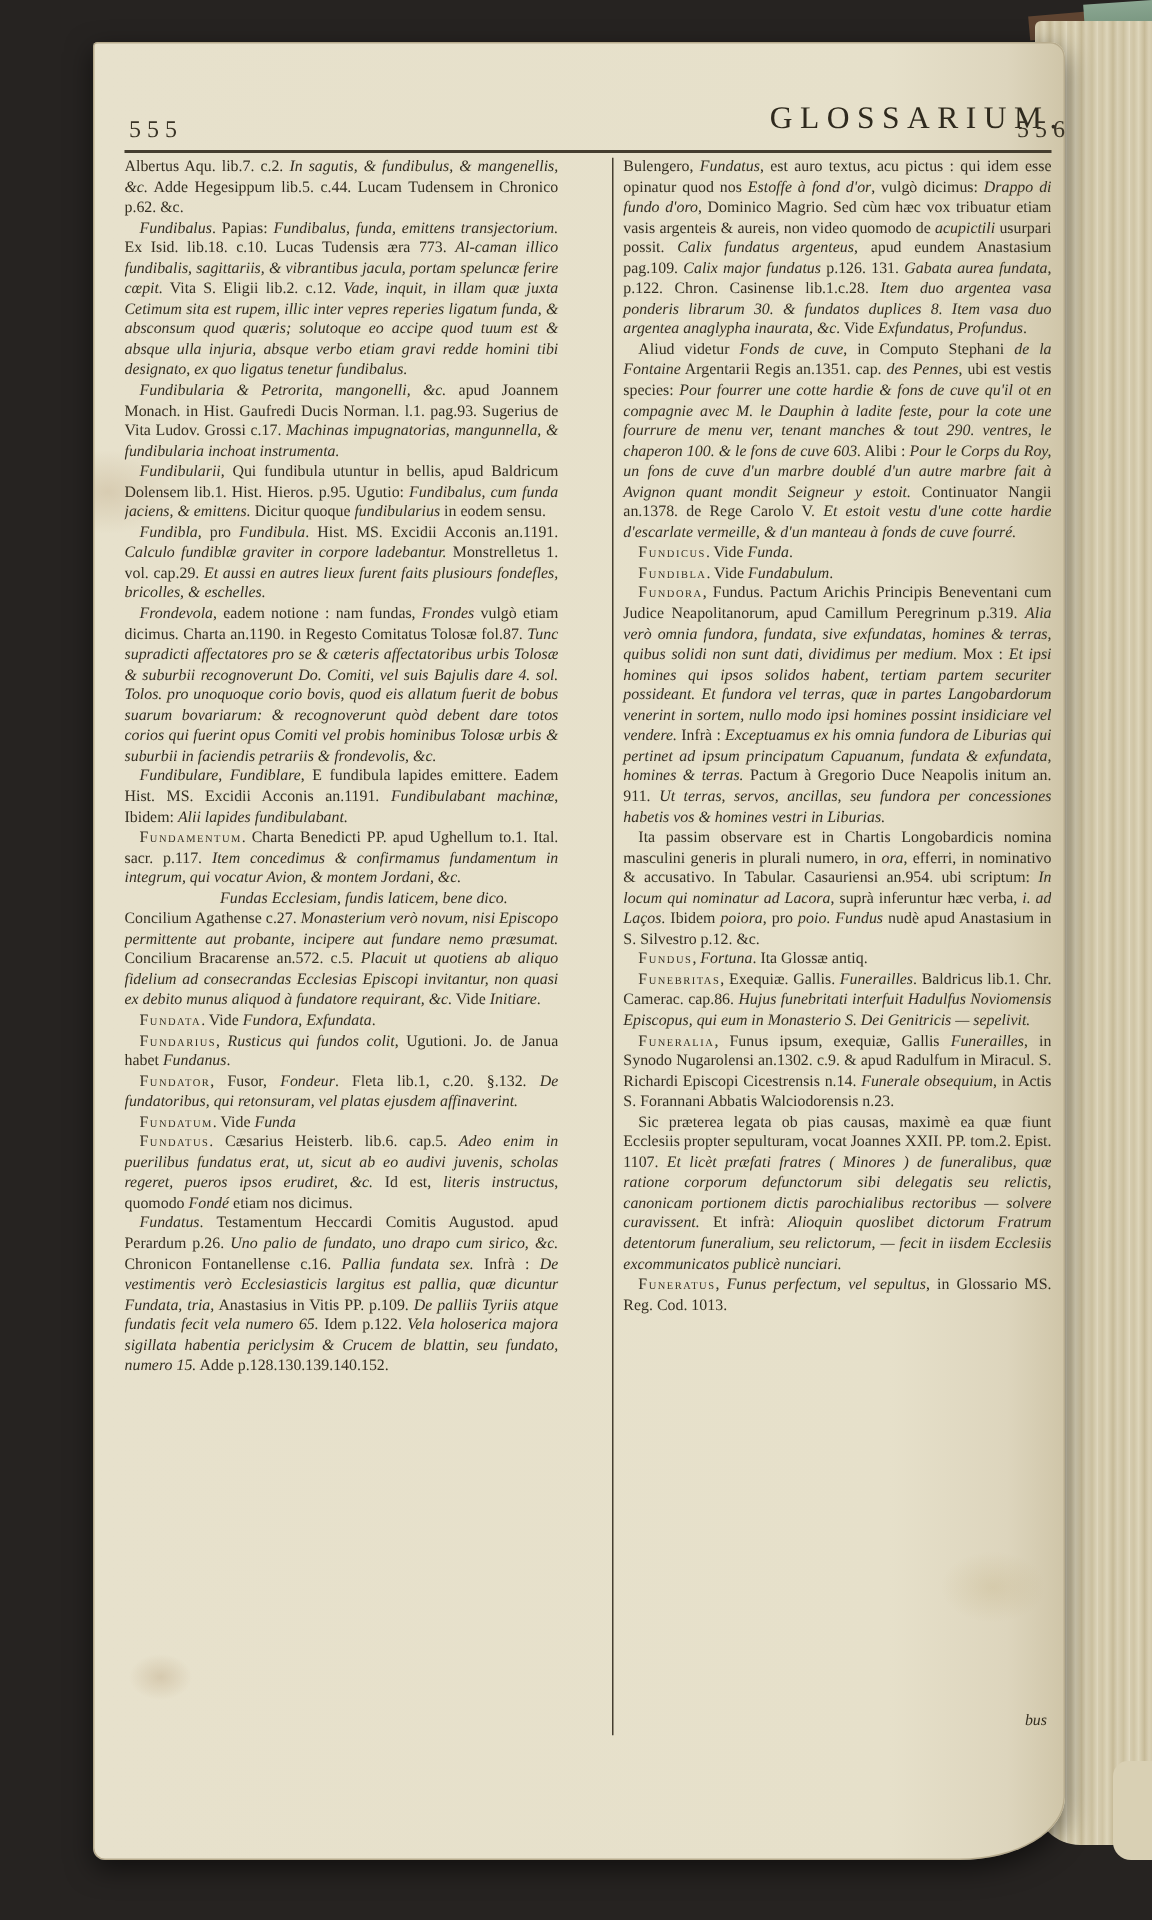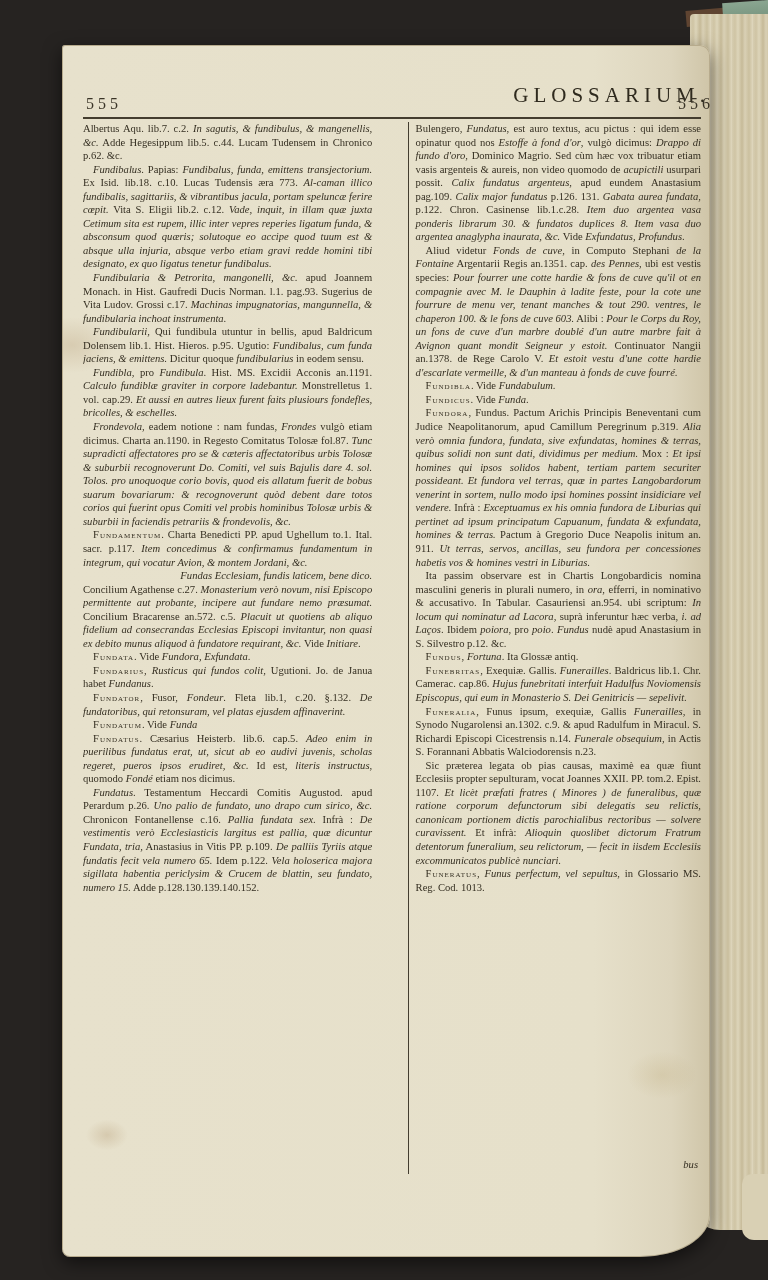--- a/index.html
+++ b/index.html
@@ -27,21 +27,21 @@
     position:absolute;right:12px;top:8px;width:70px;height:16px;
     background:#5f4431;transform:rotate(-5deg);
   }
   .corner-page{
     position:absolute;right:0;bottom:40px;width:26px;height:66px;
     background:#d9d0b4;border-radius:10px 0 0 12px;
   }
 
   
   .page{
-    position:absolute;left:62px;top:45px;width:648px;height:1212px;
+    position:absolute;left:62px;top:28px;width:648px;height:1212px;
     background:
       radial-gradient(ellipse 60px 40px at 10px 300px, rgba(146,108,58,.18), rgba(146,108,58,0) 70%),
       radial-gradient(ellipse 30px 22px at 45px 1090px, rgba(146,108,58,.20), rgba(146,108,58,0) 70%),
       radial-gradient(ellipse 50px 34px at 600px 1030px, rgba(160,130,60,.14), rgba(160,130,60,0) 70%),
       linear-gradient(90deg,#e7e1cc 0%,#e6e0ca 82%,#ddd5bd 94%,#cfc5a8 100%);
     border-radius:3px 10px 70px 8px / 3px 10px 42px 8px;
     box-shadow:0 0 0 1px #b7ab8d inset, 0 6px 18px rgba(0,0,0,.55);
     color:#332d21;
     font-family:Liberation Serif, serif;
   }
@@ -67,21 +67,21 @@
     width:307px;height:1052px;overflow:hidden;
     font-size:10.6px;line-height:13.55px;text-align:justify;
     color:#342e21;
   }
   .col.right{
     width:303px;border-left:1.6px solid #443d2f;padding-left:6.4px;
   }
   .col.left-col{padding-right:2px;}
   .par{margin:0;text-indent:10px;}
   .par.noindent{text-indent:0;}
-  .par.verse{text-indent:0;padding-left:30px;text-align:right;}
+  .par.verse{text-indent:0;padding-left:30px;text-align:center;}
   .it{font-style:italic;}
   .sc{font-variant:small-caps;letter-spacing:1px;}
   .catchword{
     position:absolute;top:1114px;right:12px;font-size:10.6px;font-style:italic;color:#342e21;margin-left:24px;
   }
 </style>
 </head>
 <body>
 
 <div class="scene">
@@ -97,35 +97,36 @@
     <div class="rule"></div>
 
     <div class="columns">
       <div class="col left-col">
           <p class="par noindent"><span>Albertus Aqu. lib.7. c.2. </span><span class="it">In sagutis, &amp; fundibulus, &amp; mangenellis, &amp;c.</span><span> Adde Hegesippum lib.5. c.44. Lucam Tudensem in Chronico p.62. &amp;c.</span></p>
           <p class="par"><span class="it">Fundibalus</span><span>. Papias: </span><span class="it">Fundibalus, funda, emittens transjectorium.</span><span> Ex Isid. lib.18. c.10. Lucas Tudensis æra 773. </span><span class="it">Al-caman illico fundibalis, sagittariis, &amp; vibrantibus jacula, portam speluncæ ferire cœpit.</span><span> Vita S. Eligii lib.2. c.12. </span><span class="it">Vade, inquit, in illam quæ juxta Cetimum sita est rupem, illic inter vepres reperies ligatum funda, &amp; absconsum quod quæris; solutoque eo accipe quod tuum est &amp; absque ulla injuria, absque verbo etiam gravi redde homini tibi designato, ex quo ligatus tenetur fundibalus.</span></p>
           <p class="par"><span class="it">Fundibularia &amp; Petrorita, mangonelli, &amp;c.</span><span> apud Joannem Monach. in Hist. Gaufredi Ducis Norman. l.1. pag.93. Sugerius de Vita Ludov. Grossi c.17. </span><span class="it">Machinas impugnatorias, mangunnella, &amp; fundibularia inchoat instrumenta.</span></p>
           <p class="par"><span class="it">Fundibularii</span><span>, Qui fundibula utuntur in bellis, apud Baldricum Dolensem lib.1. Hist. Hieros. p.95. Ugutio: </span><span class="it">Fundibalus, cum funda jaciens, &amp; emittens.</span><span> Dicitur quoque </span><span class="it">fundibularius</span><span> in eodem sensu.</span></p>
           <p class="par"><span class="it">Fundibla</span><span>, pro </span><span class="it">Fundibula</span><span>. Hist. MS. Excidii Acconis an.1191. </span><span class="it">Calculo fundiblæ graviter in corpore ladebantur.</span><span> Monstrelletus 1. vol. cap.29. </span><span class="it">Et aussi en autres lieux furent faits plusiours fondefles, bricolles, &amp; eschelles.</span></p>
           <p class="par"><span class="it">Frondevola</span><span>, eadem notione : nam fundas, </span><span class="it">Frondes</span><span> vulgò etiam dicimus. Charta an.1190. in Regesto Comitatus Tolosæ fol.87. </span><span class="it">Tunc supradicti affectatores pro se &amp; cæteris affectatoribus urbis Tolosæ &amp; suburbii recognoverunt Do. Comiti, vel suis Bajulis dare 4. sol. Tolos. pro unoquoque corio bovis, quod eis allatum fuerit de bobus suarum bovariarum: &amp; recognoverunt quòd debent dare totos corios qui fuerint opus Comiti vel probis hominibus Tolosæ urbis &amp; suburbii in faciendis petrariis &amp; frondevolis, &amp;c.</span></p>
+          <p class="par"><span class="it">Fundibulare, Fundiblare</span><span>, E fundibula lapides emittere. Eadem Hist. MS. Excidii Acconis an.1191. </span><span class="it">Fundibulabant machinæ</span><span>, Ibidem: </span><span class="it">Alii lapides fundibulabant.</span></p>
           <p class="par"><span class="sc">Fundamentum</span><span>. Charta Benedicti PP. apud Ughellum to.1. Ital. sacr. p.117. </span><span class="it">Item concedimus &amp; confirmamus fundamentum in integrum, qui vocatur Avion, &amp; montem Jordani, &amp;c.</span></p>
           <p class="par verse"><span class="it">Fundas Ecclesiam, fundis laticem, bene dico.</span></p>
           <p class="par noindent"><span>Concilium Agathense c.27. </span><span class="it">Monasterium verò novum, nisi Episcopo permittente aut probante, incipere aut fundare nemo præsumat.</span><span> Concilium Bracarense an.572. c.5. </span><span class="it">Placuit ut quotiens ab aliquo fidelium ad consecrandas Ecclesias Episcopi invitantur, non quasi ex debito munus aliquod à fundatore requirant, &amp;c.</span><span> Vide </span><span class="it">Initiare</span><span>.</span></p>
           <p class="par"><span class="sc">Fundata</span><span>. Vide </span><span class="it">Fundora, Exfundata</span><span>.</span></p>
           <p class="par"><span class="sc">Fundarius</span><span>, </span><span class="it">Rusticus qui fundos colit</span><span>, Ugutioni. Jo. de Janua habet </span><span class="it">Fundanus</span><span>.</span></p>
           <p class="par"><span class="sc">Fundator</span><span>, Fusor, </span><span class="it">Fondeur</span><span>. Fleta lib.1, c.20. §.132. </span><span class="it">De fundatoribus, qui retonsuram, vel platas ejusdem affinaverint.</span></p>
           <p class="par"><span class="sc">Fundatum</span><span>. Vide </span><span class="it">Funda</span></p>
           <p class="par"><span class="sc">Fundatus</span><span>. Cæsarius Heisterb. lib.6. cap.5. </span><span class="it">Adeo enim in puerilibus fundatus erat, ut, sicut ab eo audivi juvenis, scholas regeret, pueros ipsos erudiret, &amp;c.</span><span> Id est, </span><span class="it">literis instructus</span><span>, quomodo </span><span class="it">Fondé</span><span> etiam nos dicimus.</span></p>
           <p class="par"><span class="it">Fundatus</span><span>. Testamentum Heccardi Comitis Augustod. apud Perardum p.26. </span><span class="it">Uno palio de fundato, uno drapo cum sirico, &amp;c.</span><span> Chronicon Fontanellense c.16. </span><span class="it">Pallia fundata sex.</span><span> Infrà : </span><span class="it">De vestimentis verò Ecclesiasticis largitus est pallia, quæ dicuntur Fundata, tria,</span><span> Anastasius in Vitis PP. p.109. </span><span class="it">De palliis Tyriis atque fundatis fecit vela numero 65.</span><span> Idem p.122. </span><span class="it">Vela holoserica majora sigillata habentia periclysim &amp; Crucem de blattin, seu fundato, numero 15.</span><span> Adde p.128.130.139.140.152.</span></p>
         </div>
       <div class="col right">
           <p class="par noindent"><span>Bulengero, </span><span class="it">Fundatus</span><span>, est auro textus, acu pictus : qui idem esse opinatur quod nos </span><span class="it">Estoffe à fond d'or</span><span>, vulgò dicimus: </span><span class="it">Drappo di fundo d'oro</span><span>, Dominico Magrio. Sed cùm hæc vox tribuatur etiam vasis argenteis &amp; aureis, non video quomodo de </span><span class="it">acupictili</span><span> usurpari possit. </span><span class="it">Calix fundatus argenteus</span><span>, apud eundem Anastasium pag.109. </span><span class="it">Calix major fundatus</span><span> p.126. 131. </span><span class="it">Gabata aurea fundata</span><span>, p.122. Chron. Casinense lib.1.c.28. </span><span class="it">Item duo argentea vasa ponderis librarum 30. &amp; fundatos duplices 8. Item vasa duo argentea anaglypha inaurata, &amp;c.</span><span> Vide </span><span class="it">Exfundatus, Profundus</span><span>.</span></p>
           <p class="par"><span>Aliud videtur </span><span class="it">Fonds de cuve</span><span>, in Computo Stephani </span><span class="it">de la Fontaine</span><span> Argentarii Regis an.1351. cap. </span><span class="it">des Pennes</span><span>, ubi est vestis species: </span><span class="it">Pour fourrer une cotte hardie &amp; fons de cuve qu'il ot en compagnie avec M. le Dauphin à ladite feste, pour la cote une fourrure de menu ver, tenant manches &amp; tout 290. ventres, le chaperon 100. &amp; le fons de cuve 603.</span><span> Alibi : </span><span class="it">Pour le Corps du Roy, un fons de cuve d'un marbre doublé d'un autre marbre fait à Avignon quant mondit Seigneur y estoit.</span><span> Continuator Nangii an.1378. de Rege Carolo V. </span><span class="it">Et estoit vestu d'une cotte hardie d'escarlate vermeille, &amp; d'un manteau à fonds de cuve fourré.</span></p>
+          <p class="par"><span class="sc">Fundicus</span><span>. Vide </span><span class="it">Funda</span><span>.</span></p>
           <p class="par"><span class="sc">Fundibla</span><span>. Vide </span><span class="it">Fundabulum</span><span>.</span></p>
-          <p class="par"><span class="sc">Fundicus</span><span>. Vide </span><span class="it">Funda</span><span>.</span></p>
           <p class="par"><span class="sc">Fundora</span><span>, Fundus. Pactum Arichis Principis Beneventani cum Judice Neapolitanorum, apud Camillum Peregrinum p.319. </span><span class="it">Alia verò omnia fundora, fundata, sive exfundatas, homines &amp; terras, quibus solidi non sunt dati, dividimus per medium.</span><span> Mox : </span><span class="it">Et ipsi homines qui ipsos solidos habent, tertiam partem securiter possideant. Et fundora vel terras, quæ in partes Langobardorum venerint in sortem, nullo modo ipsi homines possint insidiciare vel vendere.</span><span> Infrà : </span><span class="it">Exceptuamus ex his omnia fundora de Liburias qui pertinet ad ipsum principatum Capuanum, fundata &amp; exfundata, homines &amp; terras.</span><span> Pactum à Gregorio Duce Neapolis initum an. 911. </span><span class="it">Ut terras, servos, ancillas, seu fundora per concessiones habetis vos &amp; homines vestri in Liburias.</span></p>
           <p class="par"><span>Ita passim observare est in Chartis Longobardicis nomina masculini generis in plurali numero, in </span><span class="it">ora</span><span>, efferri, in nominativo &amp; accusativo. In Tabular. Casauriensi an.954. ubi scriptum: </span><span class="it">In locum qui nominatur ad Lacora</span><span>, suprà inferuntur hæc verba, </span><span class="it">i. ad Laços</span><span>. Ibidem </span><span class="it">poiora</span><span>, pro </span><span class="it">poio</span><span>. </span><span class="it">Fundus</span><span> nudè apud Anastasium in S. Silvestro p.12. &amp;c.</span></p>
           <p class="par"><span class="sc">Fundus</span><span>, </span><span class="it">Fortuna</span><span>. Ita Glossæ antiq.</span></p>
           <p class="par"><span class="sc">Funebritas</span><span>, Exequiæ. Gallis. </span><span class="it">Funerailles</span><span>. Baldricus lib.1. Chr. Camerac. cap.86. </span><span class="it">Hujus funebritati interfuit Hadulfus Noviomensis Episcopus, qui eum in Monasterio S. Dei Genitricis — sepelivit.</span></p>
           <p class="par"><span class="sc">Funeralia</span><span>, Funus ipsum, exequiæ, Gallis </span><span class="it">Funerailles</span><span>, in Synodo Nugarolensi an.1302. c.9. &amp; apud Radulfum in Miracul. S. Richardi Episcopi Cicestrensis n.14. </span><span class="it">Funerale obsequium</span><span>, in Actis S. Forannani Abbatis Walciodorensis n.23.</span></p>
           <p class="par"><span>Sic præterea legata ob pias causas, maximè ea quæ fiunt Ecclesiis propter sepulturam, vocat Joannes XXII. PP. tom.2. Epist. 1107. </span><span class="it">Et licèt præfati fratres ( Minores ) de funeralibus, quæ ratione corporum defunctorum sibi delegatis seu relictis, canonicam portionem dictis parochialibus rectoribus — solvere curavissent.</span><span> Et infrà: </span><span class="it">Alioquin quoslibet dictorum Fratrum detentorum funeralium, seu relictorum, — fecit in iisdem Ecclesiis excommunicatos publicè nunciari.</span></p>
           <p class="par"><span class="sc">Funeratus</span><span>, </span><span class="it">Funus perfectum, vel sepultus</span><span>, in Glossario MS. Reg. Cod. 1013.</span></p>
         </div>
     </div>
 

